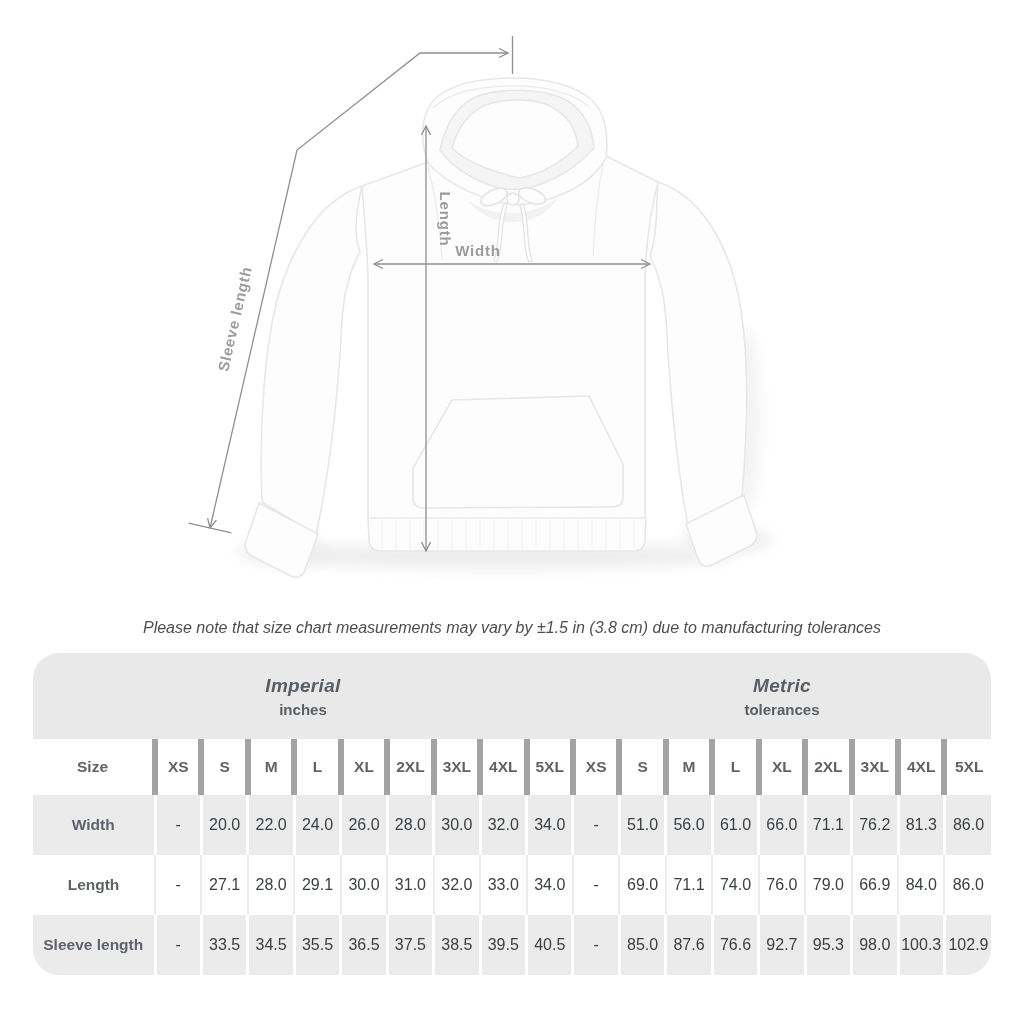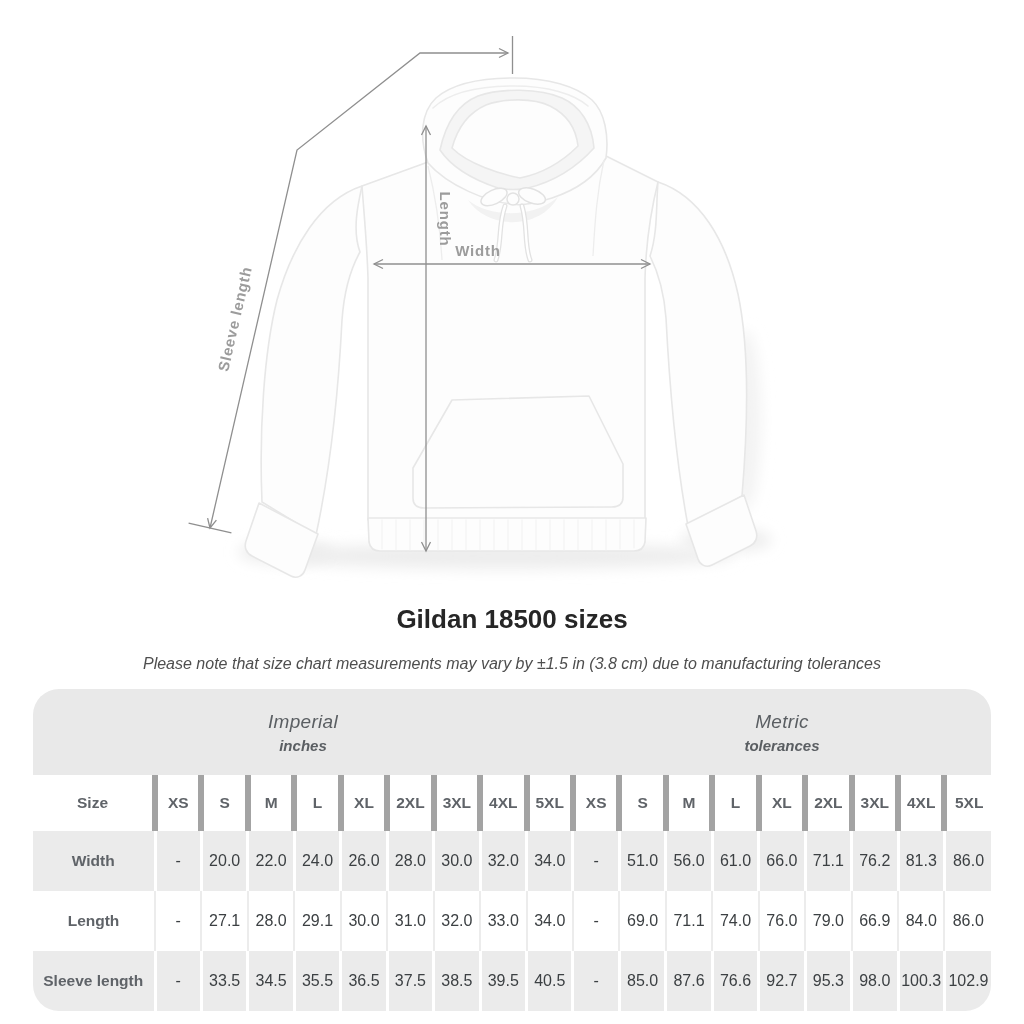--- a/index.html
+++ b/index.html
@@ -6,22 +6,22 @@
   body{font-family:"Liberation Sans", sans-serif;}
   .diagram-wrap{width:1024px;height:598px;position:relative;}
   .heading{width:1024px;text-align:center;}
   .title{font-size:26px;font-weight:bold;color:#262626;line-height:30px;margin-top:6px;}
   .subtitle{font-size:16px;font-style:italic;color:#4e4e4e;margin-top:20px;line-height:20px;}
   .table-wrap{width:958px;margin:15px 0 0 33px;border-radius:26px;overflow:hidden;background:#ffffff;}
   table{width:100%;border-collapse:collapse;table-layout:fixed;}
   col.c-size{width:122px;}
   th,td{text-align:center;vertical-align:middle;padding:0;}
   tr.band-row th{background:#e9e9e9;height:86px;}
-  .gh{font-size:19px;font-weight:normal;font-style:italic;color:#5a5e62;letter-spacing:.3px;}
-  .gs{font-size:15px;font-style:italic;color:#5a5e62;margin-top:4px;}
+  .gh{font-size:19px;font-weight:bold;font-style:italic;color:#5a5e62;letter-spacing:.3px;}
+  .gs{font-size:15px;color:#5a5e62;margin-top:4px;}
   tr.hdr-row{height:56px;background:#ffffff;}
   tr.hdr-row th{font-size:15.5px;font-weight:bold;color:#5f6368;border-left:6px solid #a3a3a3;}
   tr.hdr-row th:first-child{border-left:none;margin-top:34px;}
   tr.data-row{height:60px;}
   tr.data-row td{font-size:16px;color:#3c4043;}
   tr.data-row td.rowlabel{font-size:15.5px;font-weight:bold;color:#5f6368;}
   tr.r-gray td{background:#ebebeb;border-left:3px solid #ffffff;}
   tr.r-gray td:first-child{border-left:none;}
   tr.r-white td{background:#ffffff;border-left:2px solid #ececec;}
   tr.r-white td:first-child{border-left:none;}
@@ -130,21 +130,20 @@
   </g>
   <g fill="#9c9c9c" font-size="15" font-weight="bold" letter-spacing="0.8">
     <text x="478" y="256" text-anchor="middle">Width</text>
     <text transform="translate(440 219) rotate(90)" text-anchor="middle">Length</text>
     <text transform="translate(240 320) rotate(-77)" text-anchor="middle">Sleeve length</text>
   </g>
 </svg>
 </div>
 
 <div class="heading">
-  <div class="title">Gildan 18500 sizes</div>
   <div class="subtitle">Please note that size chart measurements may vary by ±1.5 in (3.8 cm) due to manufacturing tolerances</div>
 </div>
 
 <div class="table-wrap">
   <table>
     <colgroup>
       <col class="c-size">
       <col>
         <col>
         <col>

